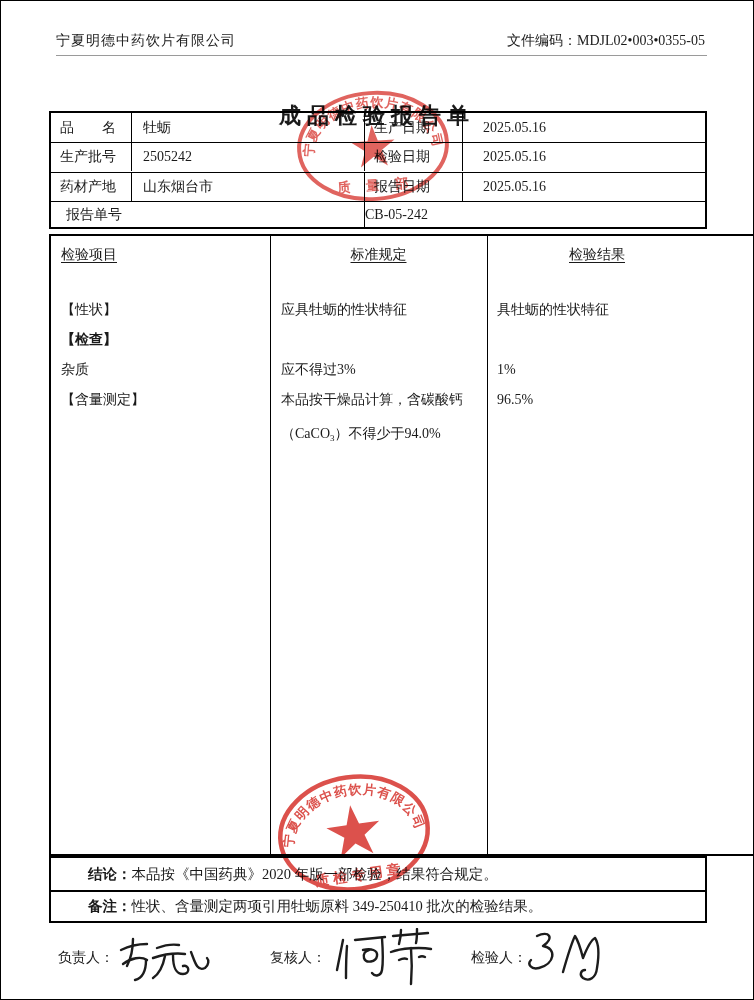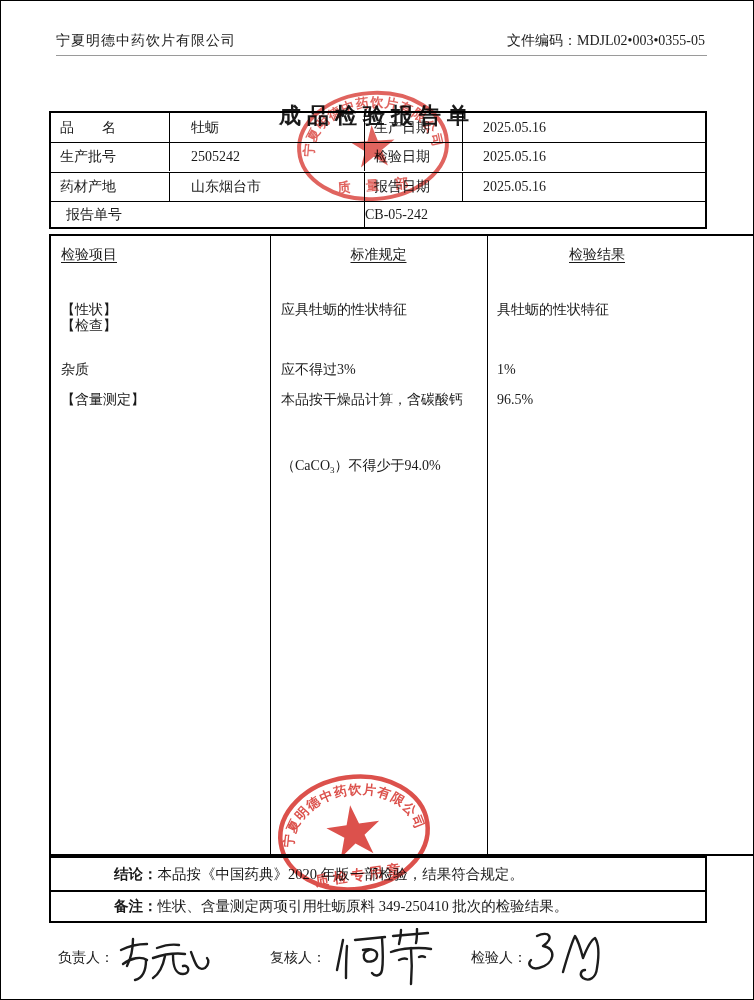--- a/index.html
+++ b/index.html
@@ -19,50 +19,50 @@
   
   .info-table { position:absolute; left:48px; top:110px; width:658px; height:118px;
                 border:2px solid #000; }
   .info-row { position:absolute; left:0; width:100%; height:29px; }
   .info-row.rA { top:0; }
   .info-row.rB { top:29px; border-top:1.5px solid #000; }
   .info-row.rC { top:58.5px; border-top:1.5px solid #000; }
   .info-row.rD { top:88px; border-top:1.5px solid #000; height:26px; }
   .ic { position:absolute; top:0; height:100%; display:flex; align-items:center; }
   .ic.lbl1 { left:0; width:80px; padding-left:9px; }
-  .ic.val1 { left:80px; width:233px; padding-left:21px; border-left:1.5px solid #000;margin-left:38px; }
+  .ic.val1 { left:80px; width:233px; padding-left:11px; border-left:1.5px solid #000; }
   .ic.lbl2 { left:313px; width:98px; padding-left:9px; border-left:1.5px solid #000; }
   .ic.val2 { left:411px; width:243px; padding-left:20px; border-left:1.5px solid #000; }
   .ic.span-left { left:0; width:313px; padding-left:15px; }
   .ic.span-right { left:313px; width:341px; padding-left:0; border-left:1.5px solid #000; }
   
   .main-table { position:absolute; left:48px; top:233px; width:732px; height:622px;
                 border:2px solid #000; }
   .col-sep { position:absolute; top:0; height:100%; width:1.5px; background:#000; }
   .sep1 { left:218.5px; } .sep2 { left:435.5px; }
   .mcell { position:absolute; line-height:19px; font-size:14px; }
   .mhead { text-decoration:underline; text-underline-offset:3px; }
   .c1 { left:10px; width:200px; }
   .c2 { left:230px; width:195px; }
   .c3 { left:446px; width:200px; }
   .c2.center, .c3.center { text-align:center; }
   .rowH { top:9px; }
   .row1 { top:64px; }
-  .row2 { top:80px; }
+  .row2 { top:94px;font-weight:bold; }
   .row3 { top:124px; }
   .row4 { top:154px; }
-  .row5 { top:188px;margin-top:32px; }
+  .row5 { top:188px; }
   sub.f { font-size:9px; vertical-align:-3px; }
   
   .concl-row { position:absolute; left:48px; top:855px; width:658px; height:34px;
                border-left:2px solid #000; border-right:2px solid #000; border-top:2px solid #000;
                display:flex; align-items:center; padding-left:37px; font-size:14.5px; }
   .remark-row { position:absolute; left:48px; top:889px; width:658px; height:33px;
                 border:2px solid #000; display:flex; align-items:center; padding-left:37px; font-size:14.5px; }
-  .blabel { font-weight:bold;margin-left:26px; }
+  .blabel { font-weight:bold; }
   
   .sig-label { position:absolute; font-size:14px; top:948px; }
   .sl1 { left:57px; } .sl2 { left:269px; } .sl3 { left:470px; }
   .sig-svg { position:absolute; }
   .sig-svg path { fill:none; stroke:#1c1c1c; stroke-width:2.4; stroke-linecap:round; stroke-linejoin:round; }
   #sig1 { left:112px; top:933px; }
   #sig2 { left:332px; top:927px; }
   #sig3 { left:522px; top:927px; }
   
   .stamp { position:absolute; mix-blend-mode:multiply; }

